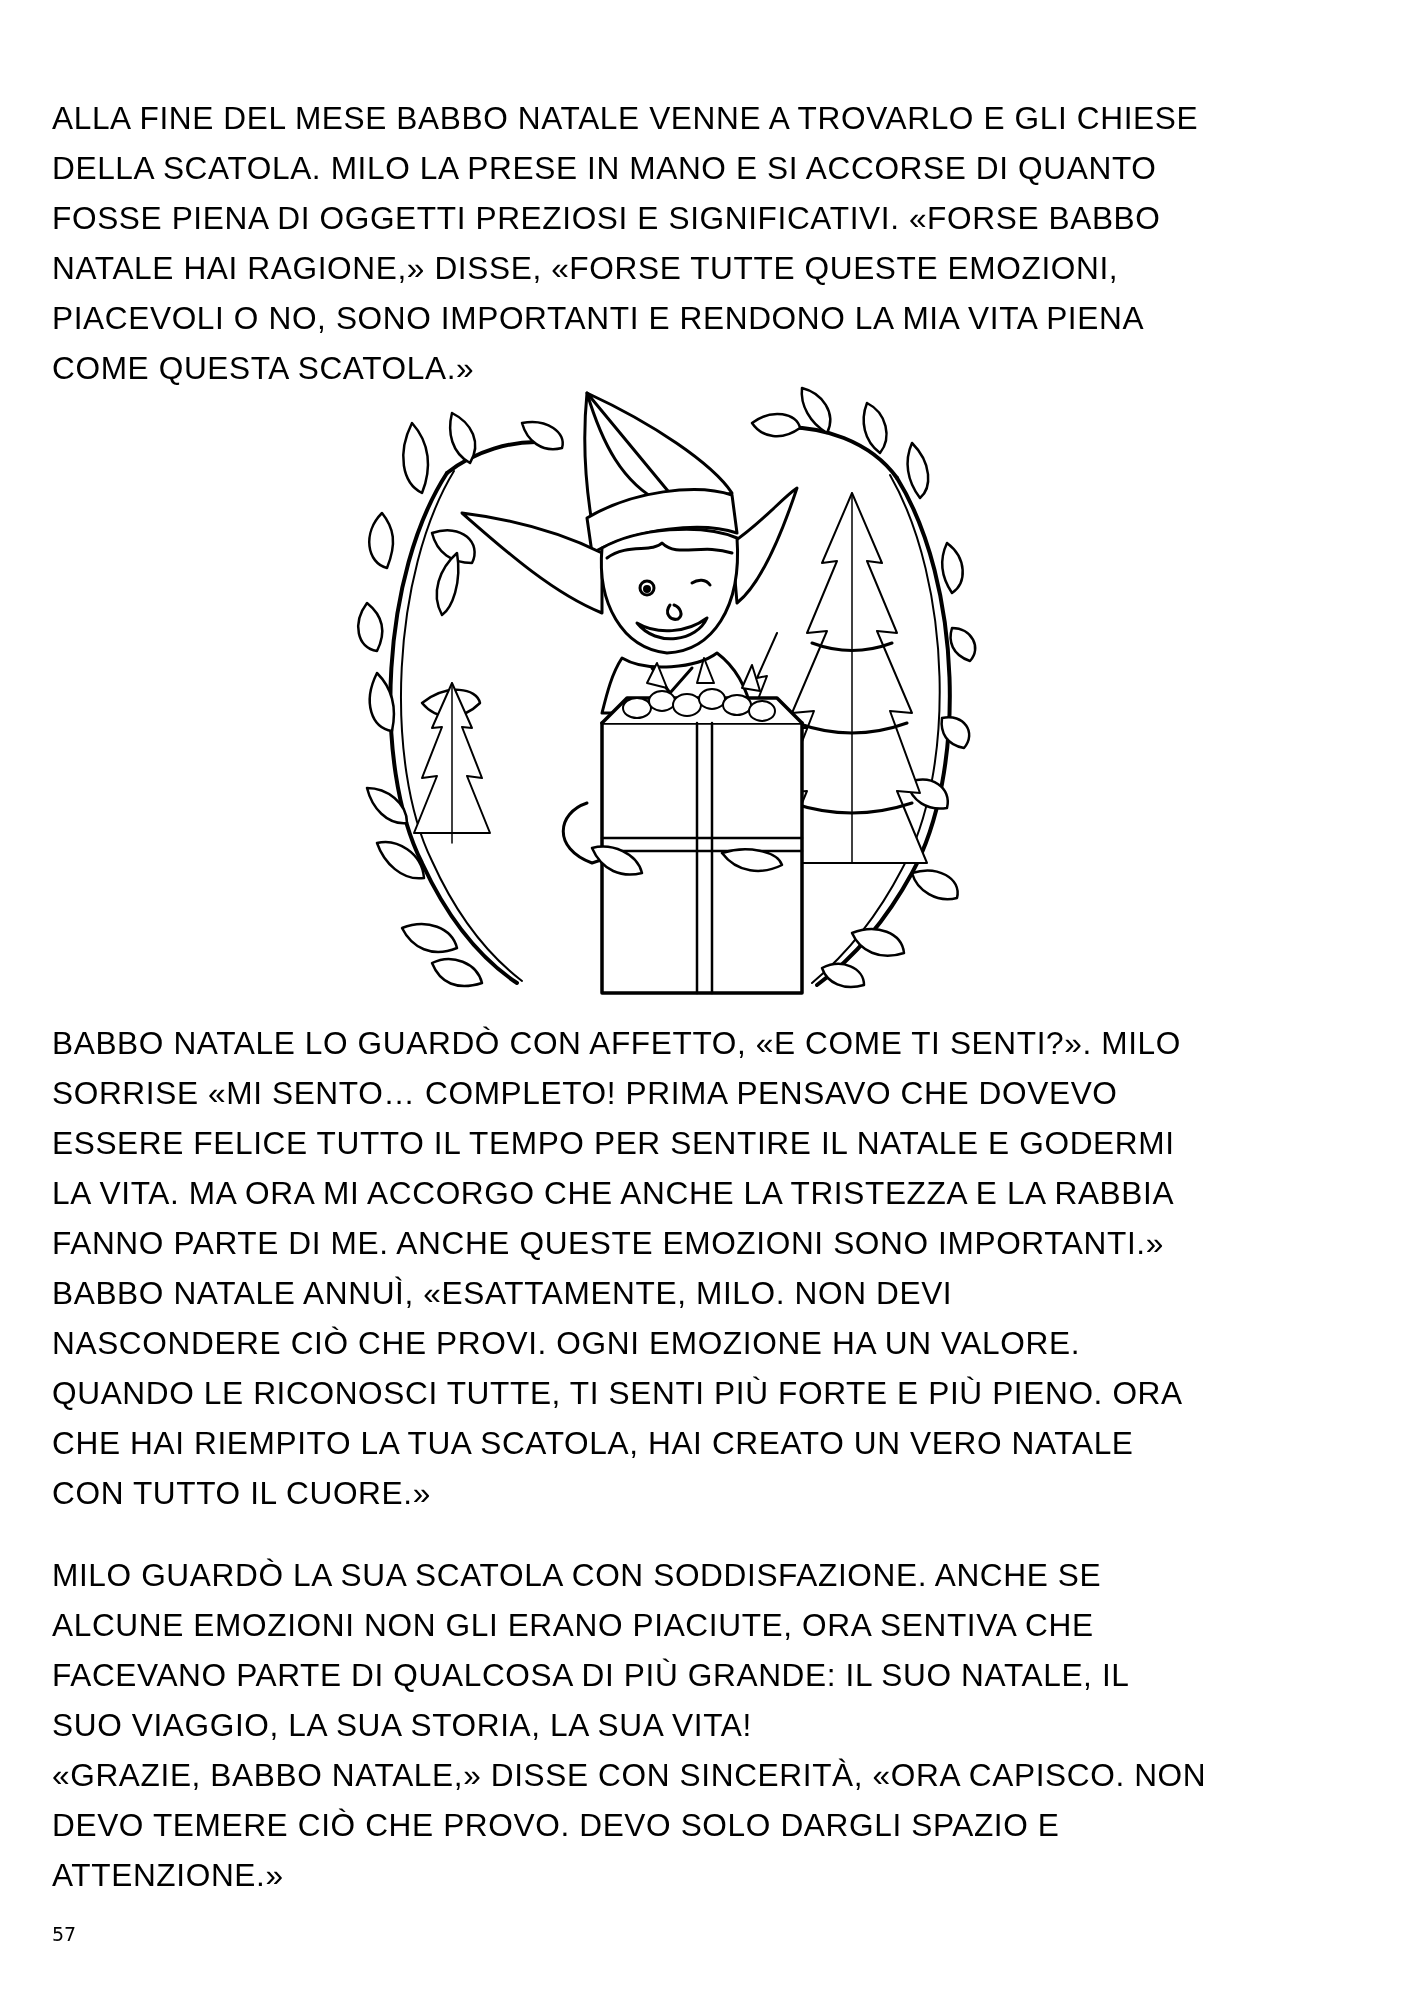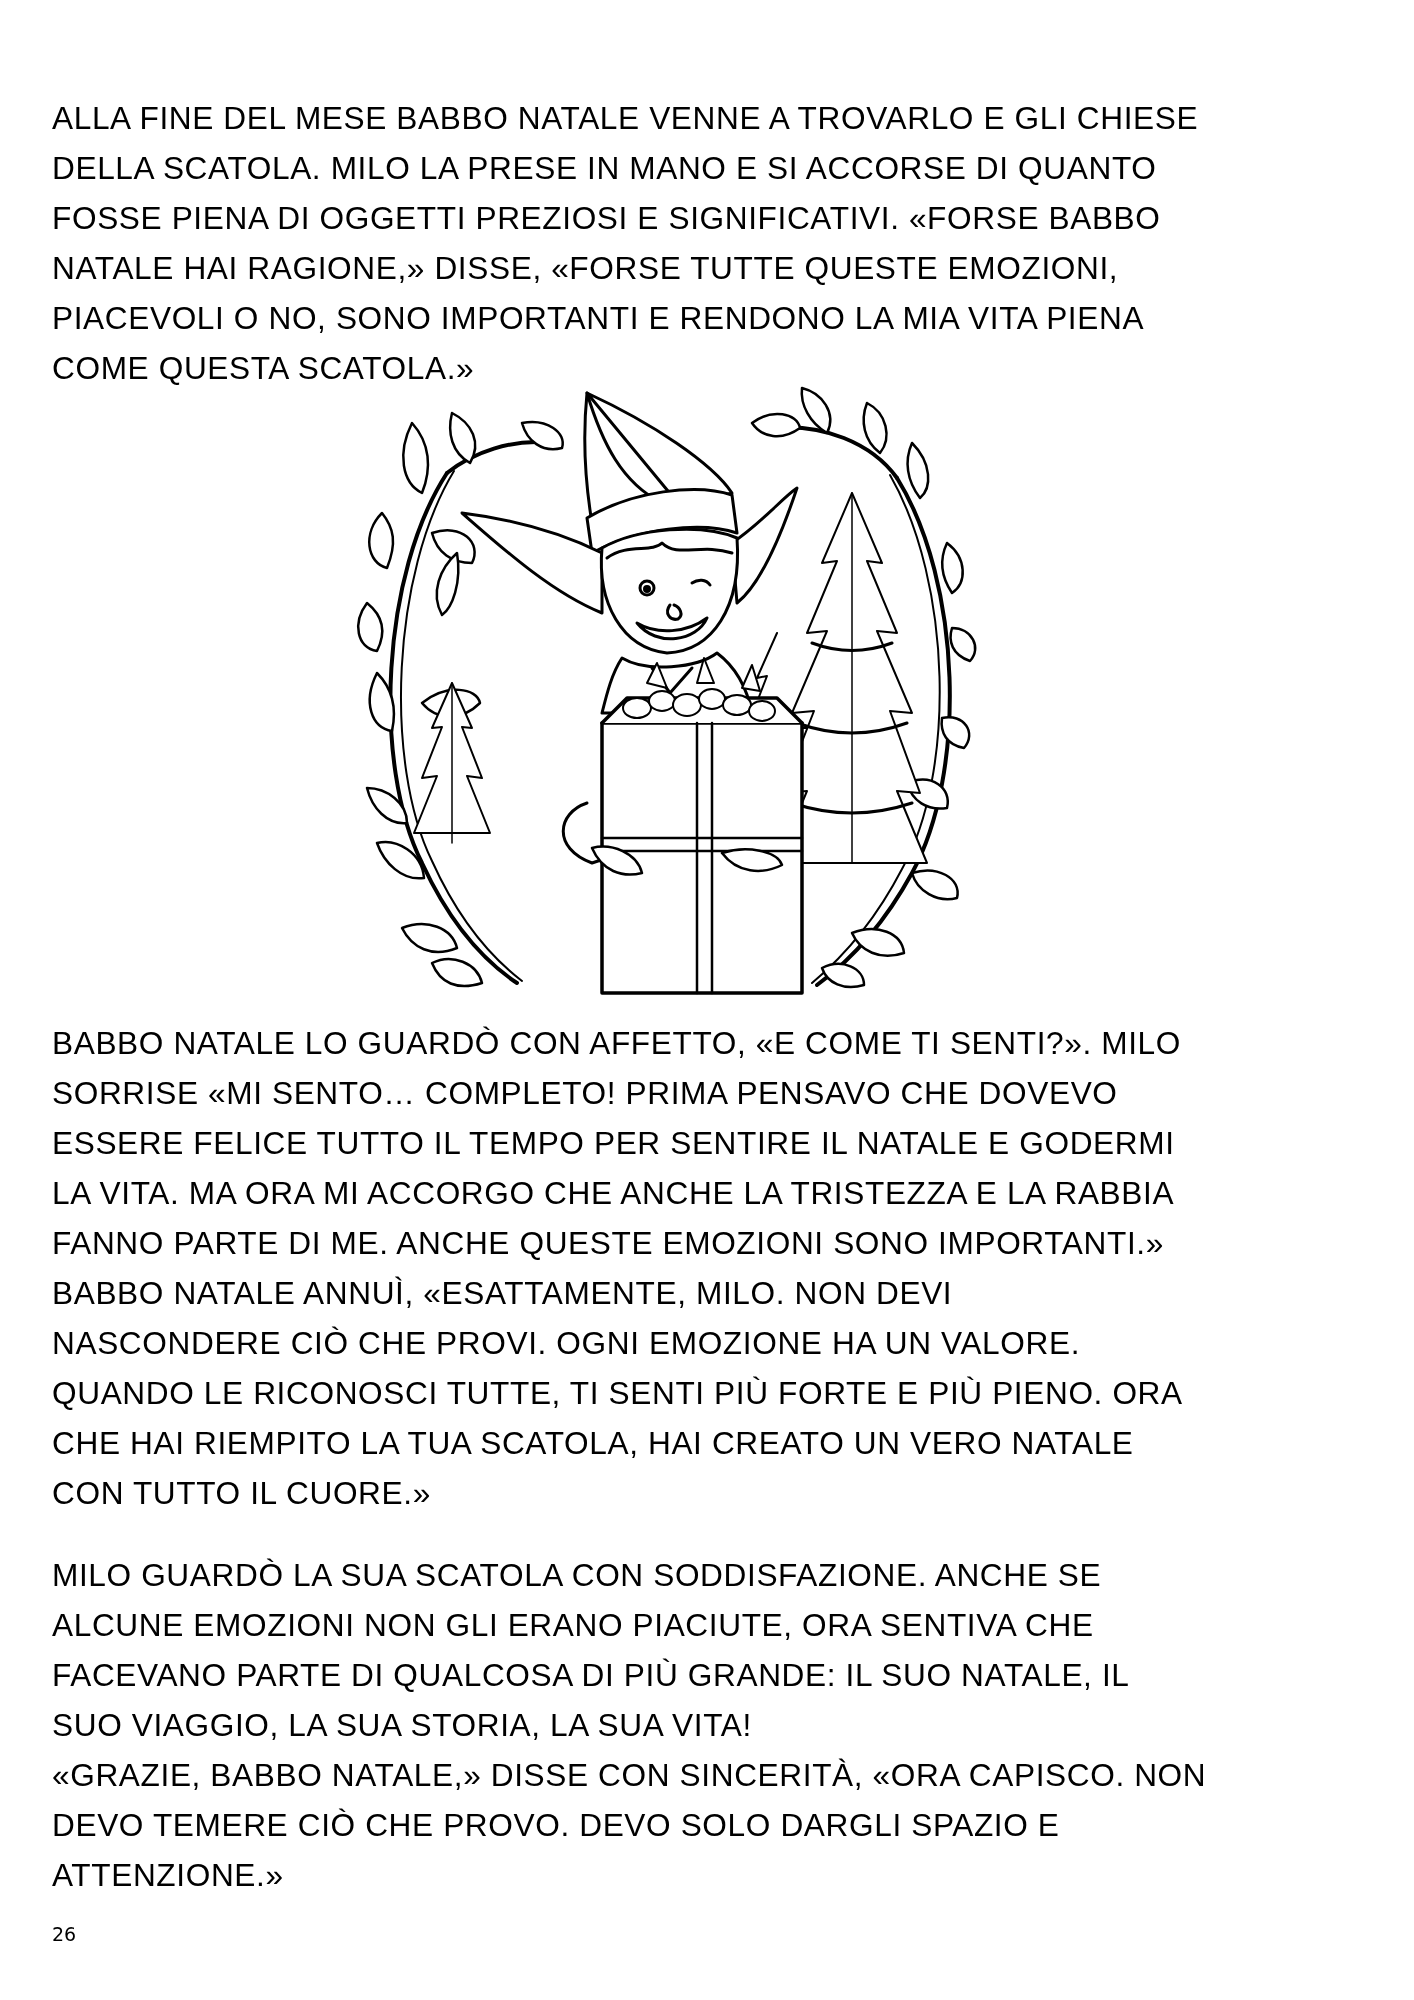--- a/index.html
+++ b/index.html
@@ -165,14 +165,14 @@
     <span class="line">ESSERE FELICE TUTTO IL TEMPO PER SENTIRE IL NATALE E GODERMI</span>
     <span class="line">LA VITA. MA ORA MI ACCORGO CHE ANCHE LA TRISTEZZA E LA RABBIA</span>
     <span class="line">FANNO PARTE DI ME. ANCHE QUESTE EMOZIONI SONO IMPORTANTI.»</span>
     <span class="line">BABBO NATALE ANNUÌ, «ESATTAMENTE, MILO. NON DEVI</span>
     <span class="line">NASCONDERE CIÒ CHE PROVI. OGNI EMOZIONE HA UN VALORE.</span>
     <span class="line">QUANDO LE RICONOSCI TUTTE, TI SENTI PIÙ FORTE E PIÙ PIENO. ORA</span>
     <span class="line">CHE HAI RIEMPITO LA TUA SCATOLA, HAI CREATO UN VERO NATALE</span>
     <span class="line">CON TUTTO IL CUORE.»</span>
   </div>
 
-  <div class="page-number">26</div>
+  <div class="page-number">57</div>
 </div>
 
 </body></html>

